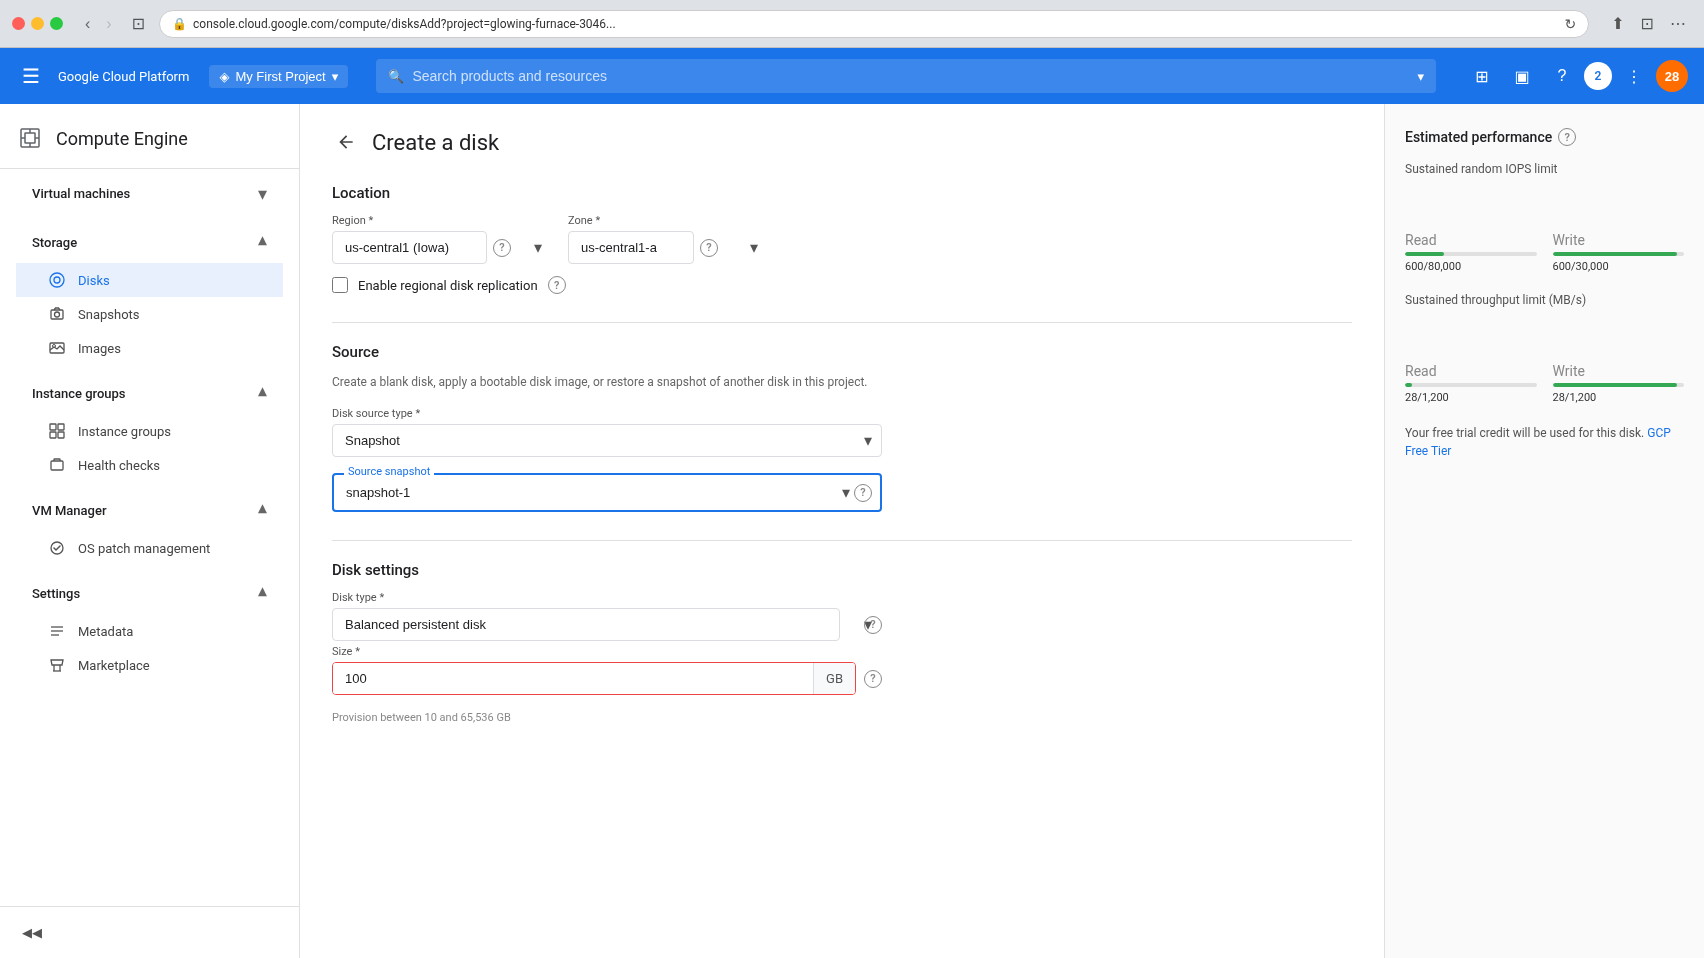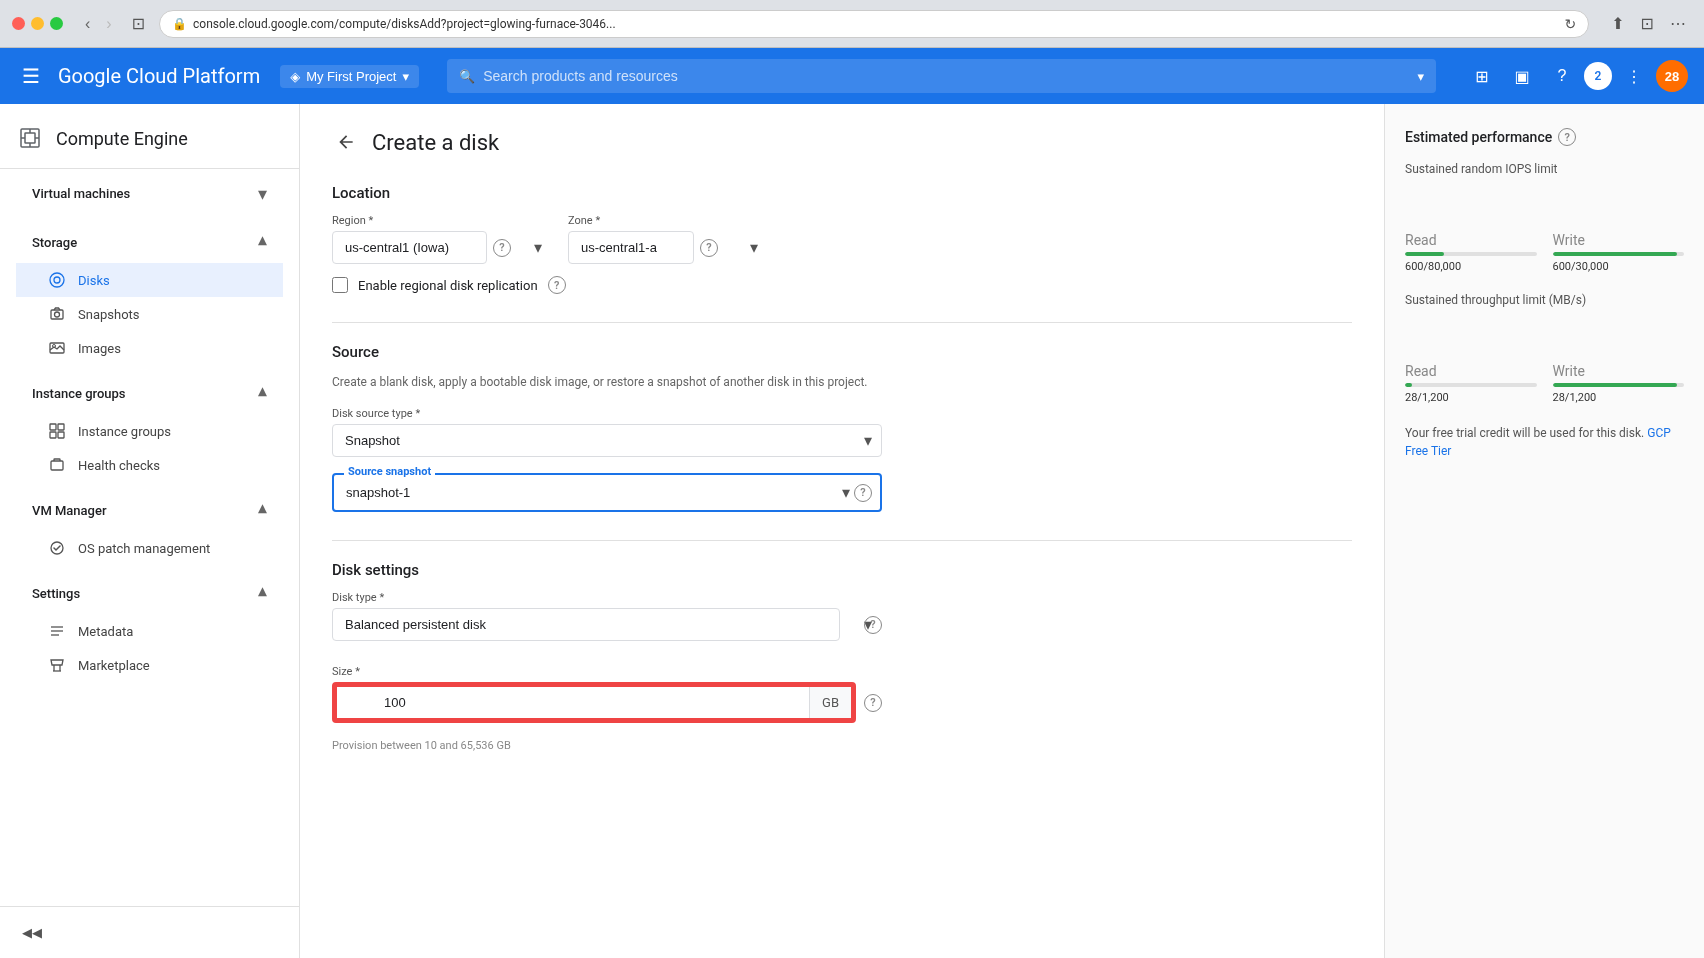--- a/index.html
+++ b/index.html
@@ -46,21 +46,21 @@
     .top-nav {
       background: #1a73e8;
       height: 56px;
       display: flex;
       align-items: center;
       padding: 0 16px;
       gap: 12px;
       color: white;
     }
     .hamburger-btn { background: none; border: none; color: white; font-size: 20px; cursor: pointer; padding: 6px; }
-    .gcp-logo { font-size: 20px; font-weight: 400; color: white; white-space: nowrap; }
+    .gcp-logo { font-size: 13px; font-weight: 400; color: white; white-space: nowrap; }
     .project-selector {
       display: flex;
       align-items: center;
       gap: 6px;
       background: rgba(255,255,255,0.15);
       border: none;
       color: white;
       padding: 4px 10px;
       border-radius: 4px;
       cursor: pointer;
@@ -295,21 +295,21 @@
       padding: 0;
     }
     .source-snapshot-label-floating {
       position: absolute;
       top: -10px;
       left: 10px;
       background: white;
       padding: 0 4px;
       font-size: 11px;
       color: #1a73e8;
-      font-weight: 700;
+      font-weight: 400;
       text-align: right;
     }
     .source-snapshot-select {
       appearance: none;
       -webkit-appearance: none;
       background: transparent;
       border: none;
       padding: 10px 12px;
       font-size: 13px;
       color: #202124;
@@ -324,24 +324,23 @@
       padding-right: 8px;
     }
 
     
     .section-divider { border: none; border-top: 1px solid #e0e0e0; margin: 20px 0; }
 
     
     .size-input-wrapper {
       display: flex;
       align-items: center;
-      border: 5px solid #ef4444;
+      border: 1px solid #ef4444;
       border-radius: 4px;
       overflow: hidden;
-      padding-left: 35px;
     }
     .size-input {
       border: none;
       padding: 8px 12px;
       font-size: 13px;
       color: #202124;
       flex: 1;
       outline: none;
       width: 100%;
     }
@@ -705,21 +704,21 @@
             </div>
           </div>
         </div>
       </div>
 
       <hr class="section-divider">
 
       <div class="form-section">
         <div class="section-title">Disk settings</div>
 
-        <div class="form-field" style="margin-bottom: 24px;">
+        <div class="form-field" style="margin-bottom: 4px;">
           <label>
             <span>Disk type</span><span> *</span>
           </label>
           <div class="dropdown-wrapper" style="width: 550px; gap: 16px;">
             <select class="dropdown-select" style="width: 100%;">
               <option>Balanced persistent disk</option>
             </select>
             <span class="dropdown-arrow">▾</span>
             <div class="help-icon" style="position:relative; right: auto; margin-left: 8px;">?</div>
           </div>

